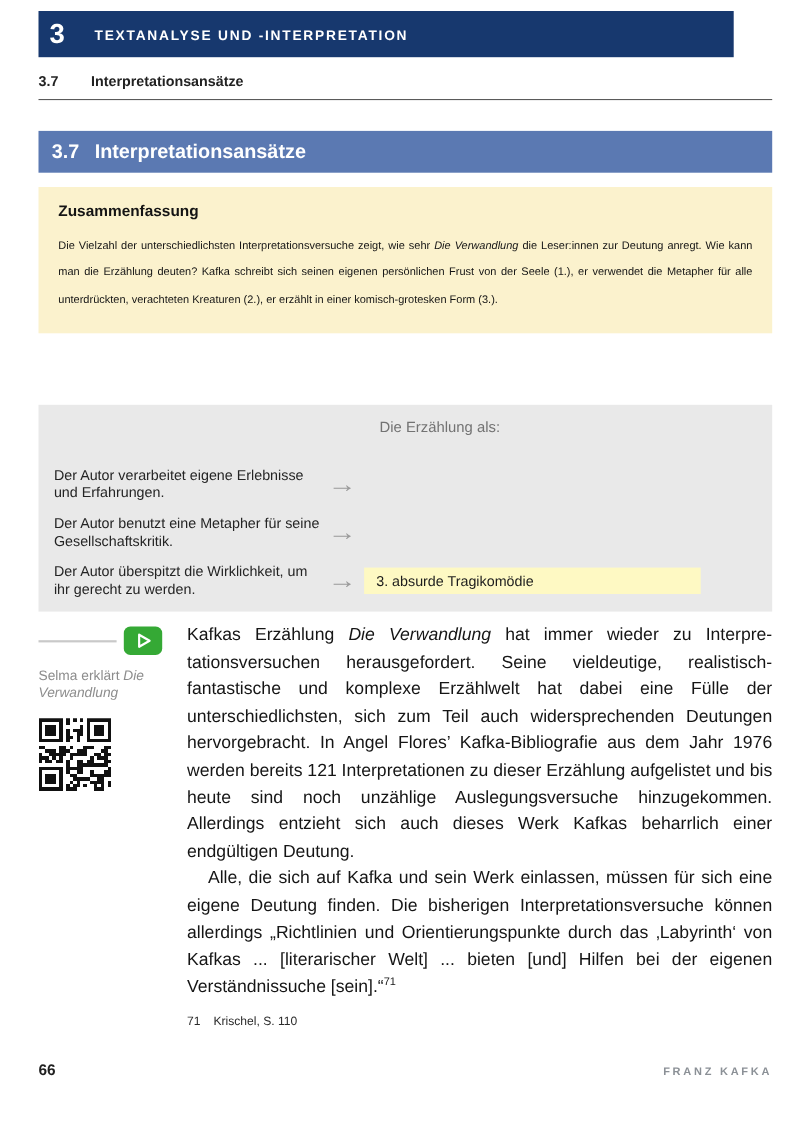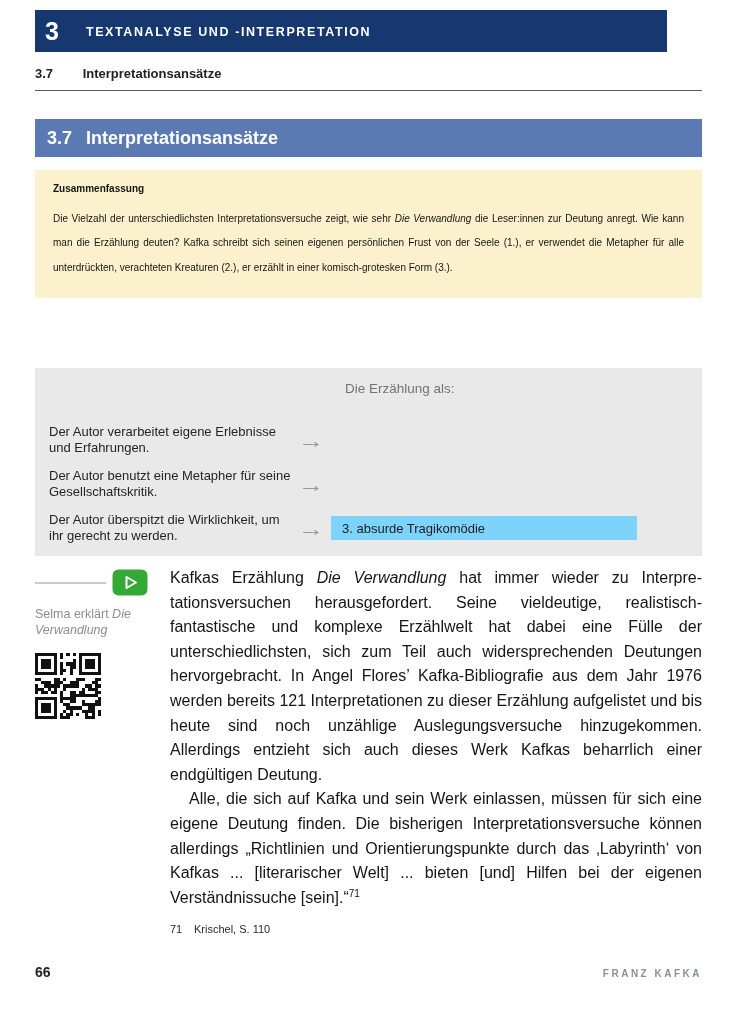--- a/index.html
+++ b/index.html
@@ -16,21 +16,21 @@
   .bc-label{margin-left:26px;}
   .breadcrumb-rule{position:absolute;left:35px;right:35px;top:90px;border-top:1px solid #5a5a5a;}
 
   
   .section-bar{position:absolute;left:35px;top:119px;width:667px;height:38px;display:flex;align-items:center;color:#ffffff;font-weight:bold;font-size:18px;}
   .sec-num{margin-left:12px;}
   .sec-title{margin-left:14px;}
 
   
   .summary-box{position:absolute;left:35px;top:170px;width:667px;padding:13px 18px 18px;box-sizing:border-box;}
-  .summary-heading{font-size:10px;font-weight:bold;margin:0 0 13px;color:#141414;}
+  .summary-heading{font-size:14px;font-weight:bold;margin:0 0 13px;color:#141414;}
   .summary-text{margin:0;font-size:10px;line-height:24.4px;text-align:justify;color:#141414;}
 
   
   .diagram-box{position:absolute;left:35px;top:368px;width:667px;height:188px;padding:13px 14px;box-sizing:border-box;}
   .diagram-title{margin-left:296px;font-size:13.5px;color:#737373;}
   .diagram-rows{margin-top:28px;}
   .diagram-row{display:grid;grid-template-columns:242px 40px 306px;align-items:center;margin-bottom:12px;}
   .d-desc{font-size:13px;line-height:16px;color:#242424;}
   .d-arrow{font-size:21px;color:#9a9a9a;text-align:center;line-height:1;transform:scaleX(1.25);}
   .d-chip{height:24px;display:flex;align-items:center;padding-left:11px;font-size:13px;color:#1c1c1c;box-sizing:border-box;}
@@ -91,21 +91,21 @@
         <div class="d-desc">Der Autor verarbeitet eigene Erlebnisse und Erfahrungen.</div>
         <div class="d-arrow">→</div>
       </div>
       <div class="diagram-row">
         <div class="d-desc">Der Autor benutzt eine Metapher für seine Gesellschaftskritik.</div>
         <div class="d-arrow">→</div>
       </div>
       <div class="diagram-row">
         <div class="d-desc">Der Autor überspitzt die Wirklichkeit, um ihr gerecht zu werden.</div>
         <div class="d-arrow">→</div>
-        <div class="d-chip" style="background: #7dd3fc;">3. absurde Tragikomödie</div>
+        <div class="d-chip" style="background: #fef9c3;">3. absurde Tragikomödie</div>
       </div>
     </div>
   </section>
 
   <div class="content">
     <aside class="margin-col">
       <div class="video-widget">
         <div class="video-rule"></div>
         <span class="play-icon-wrap">
           <svg width="36" height="27" viewBox="0 0 36 27">

